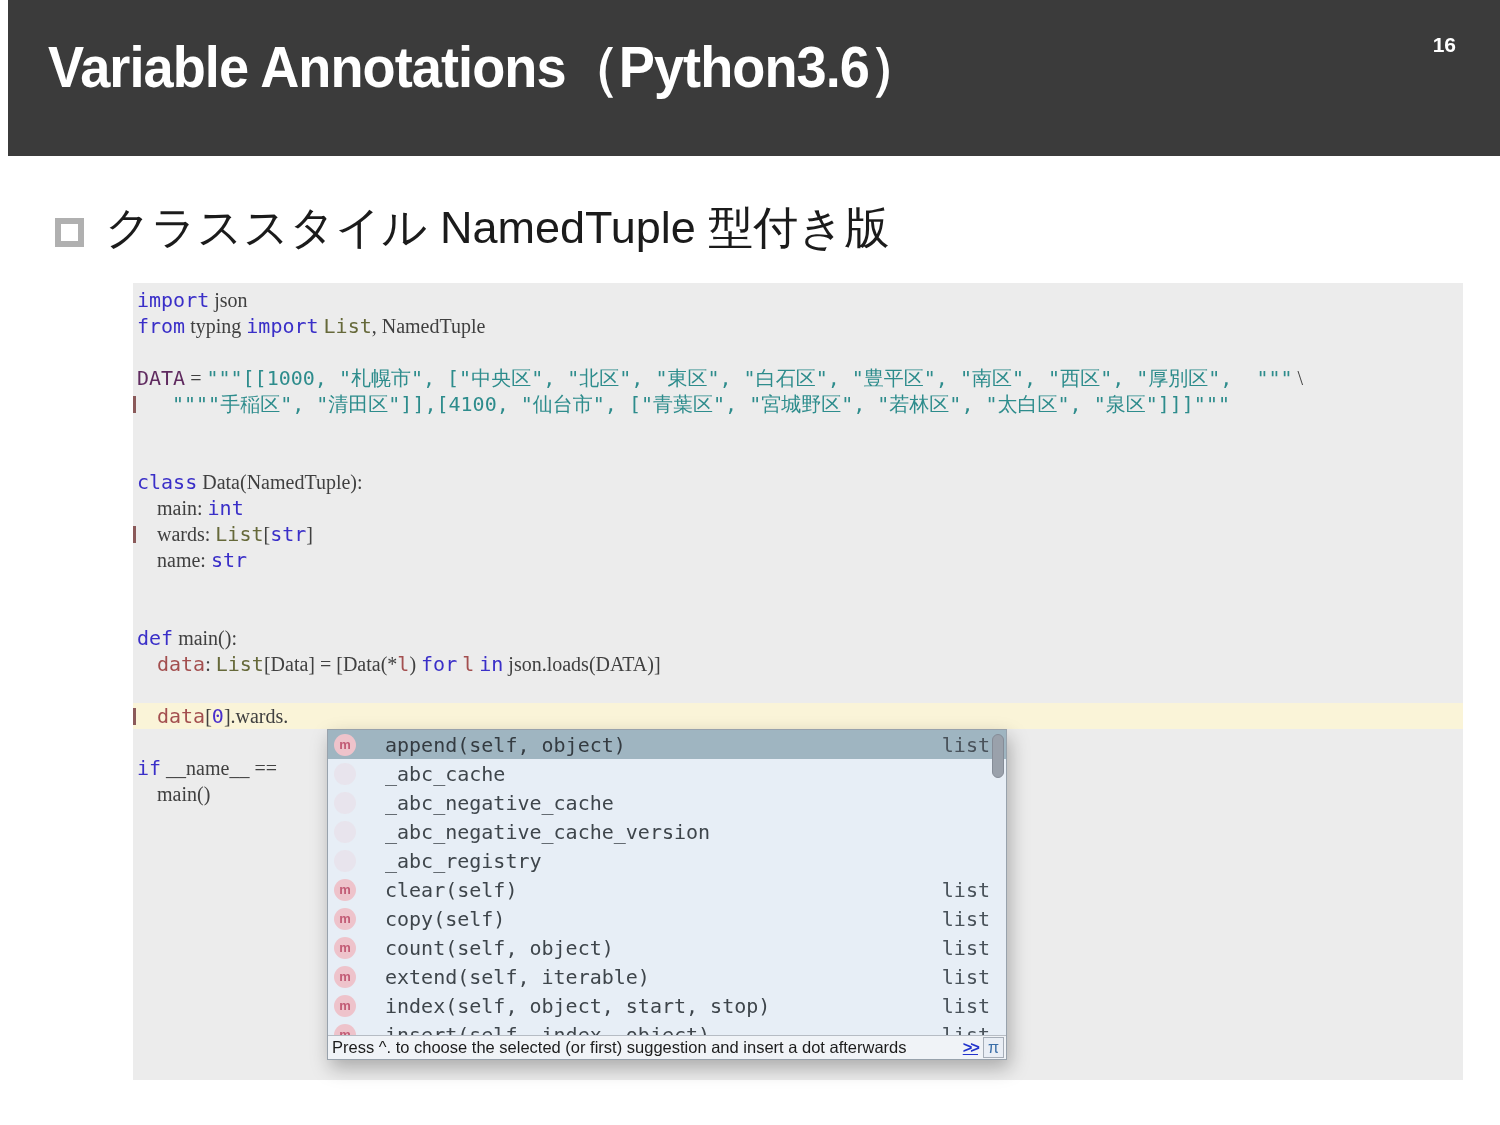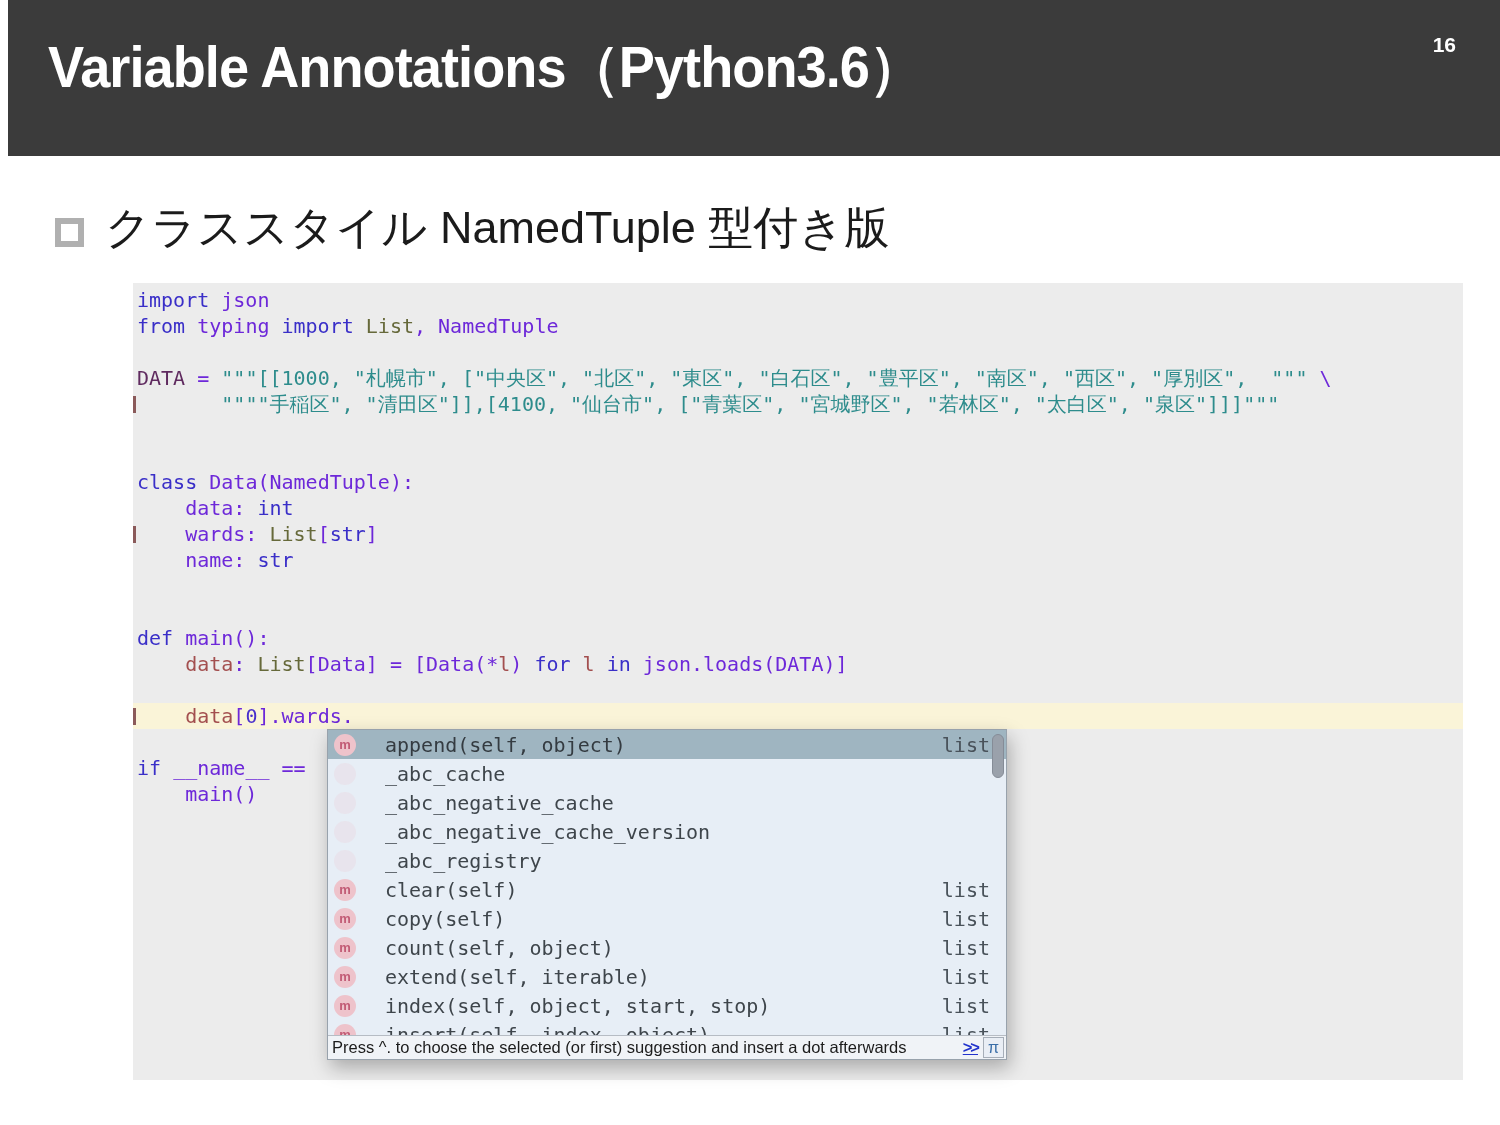--- a/index.html
+++ b/index.html
@@ -18,21 +18,21 @@
   .bullet-text{font-size:45px;color:#1b1b1b;font-weight:500;letter-spacing:0;white-space:nowrap;}
 
   
   .editor{position:absolute;left:133px;top:283px;width:1330px;height:797px;background:var(--code-bg,#ececec);
           box-sizing:border-box;padding-top:4px;font-family:"DejaVu Sans Mono",monospace;
           font-size:20px;line-height:26px;color:#1c1c1c;}
   .line{height:26px;white-space:pre;position:relative;padding-left:4px;}
   .line.hl{background:var(--highlight-line-bg,#faf4d8);}
   .line.tick::before{content:"";position:absolute;left:0;top:5px;width:3px;height:17px;background:#8b5a5a;}
   .tk-kw{color:var(--keyword,#3a2fc8);}
-  .tk-p{color:#6d28d9;}
+  .tk-p{color:#404040;font-family:Liberation Serif, serif;}
   .tk-str{color:var(--string,#2d8c8c);}
   .tk-var{color:var(--variable,#a34f4f);}
   .tk-num{color:var(--number,#4a30cc);}
   .tk-type{color:var(--type-name,#66693a);}
   .tk-const{color:var(--constant,#5f2a5f);}
 
   
   .popup{position:absolute;left:327px;top:729px;width:680px;background:var(--popup-bg,#e7eef6);
          border:1px solid #98a2ac;box-sizing:border-box;box-shadow:3px 8px 18px rgba(0,0,0,.28);}
   .popup-list{height:305px;overflow:hidden;}
@@ -74,21 +74,21 @@
 
   <div class="editor" id="editor">
       <div class="line"><span class="tk-kw">import</span><span class="tk-p"> json</span></div>
       <div class="line"><span class="tk-kw">from</span><span class="tk-p"> typing </span><span class="tk-kw">import</span><span class="tk-p"> </span><span class="tk-type">List</span><span class="tk-p">, NamedTuple</span></div>
       <div class="line"></div>
       <div class="line"><span class="tk-const">DATA</span><span class="tk-p"> = </span><span class="tk-str">"""[[1000, "札幌市", ["中央区", "北区", "東区", "白石区", "豊平区", "南区", "西区", "厚別区",  """</span><span class="tk-p"> \</span></div>
       <div class="line tick"><span class="tk-p">       </span><span class="tk-str">""""手稲区", "清田区"]],[4100, "仙台市", ["青葉区", "宮城野区", "若林区", "太白区", "泉区"]]]"""</span></div>
       <div class="line"></div>
       <div class="line"></div>
       <div class="line"><span class="tk-kw">class</span><span class="tk-p"> Data(NamedTuple):</span></div>
-      <div class="line"><span class="tk-p">    data: </span><span class="tk-kw">int</span></div>
+      <div class="line"><span class="tk-p">    main: </span><span class="tk-kw">int</span></div>
       <div class="line tick"><span class="tk-p">    wards: </span><span class="tk-type">List</span><span class="tk-p">[</span><span class="tk-kw">str</span><span class="tk-p">]</span></div>
       <div class="line"><span class="tk-p">    name: </span><span class="tk-kw">str</span></div>
       <div class="line"></div>
       <div class="line"></div>
       <div class="line"><span class="tk-kw">def</span><span class="tk-p"> main():</span></div>
       <div class="line"><span class="tk-p">    </span><span class="tk-var">data</span><span class="tk-p">: </span><span class="tk-type">List</span><span class="tk-p">[Data] = [Data(*</span><span class="tk-var">l</span><span class="tk-p">) </span><span class="tk-kw">for</span><span class="tk-p"> </span><span class="tk-var">l</span><span class="tk-p"> </span><span class="tk-kw">in</span><span class="tk-p"> json.loads(DATA)]</span></div>
       <div class="line"></div>
       <div class="line hl tick"><span class="tk-p">    </span><span class="tk-var">data</span><span class="tk-p">[</span><span class="tk-num">0</span><span class="tk-p">].wards.</span></div>
       <div class="line"></div>
       <div class="line"><span class="tk-kw">if</span><span class="tk-p"> __name__ == </span></div>

